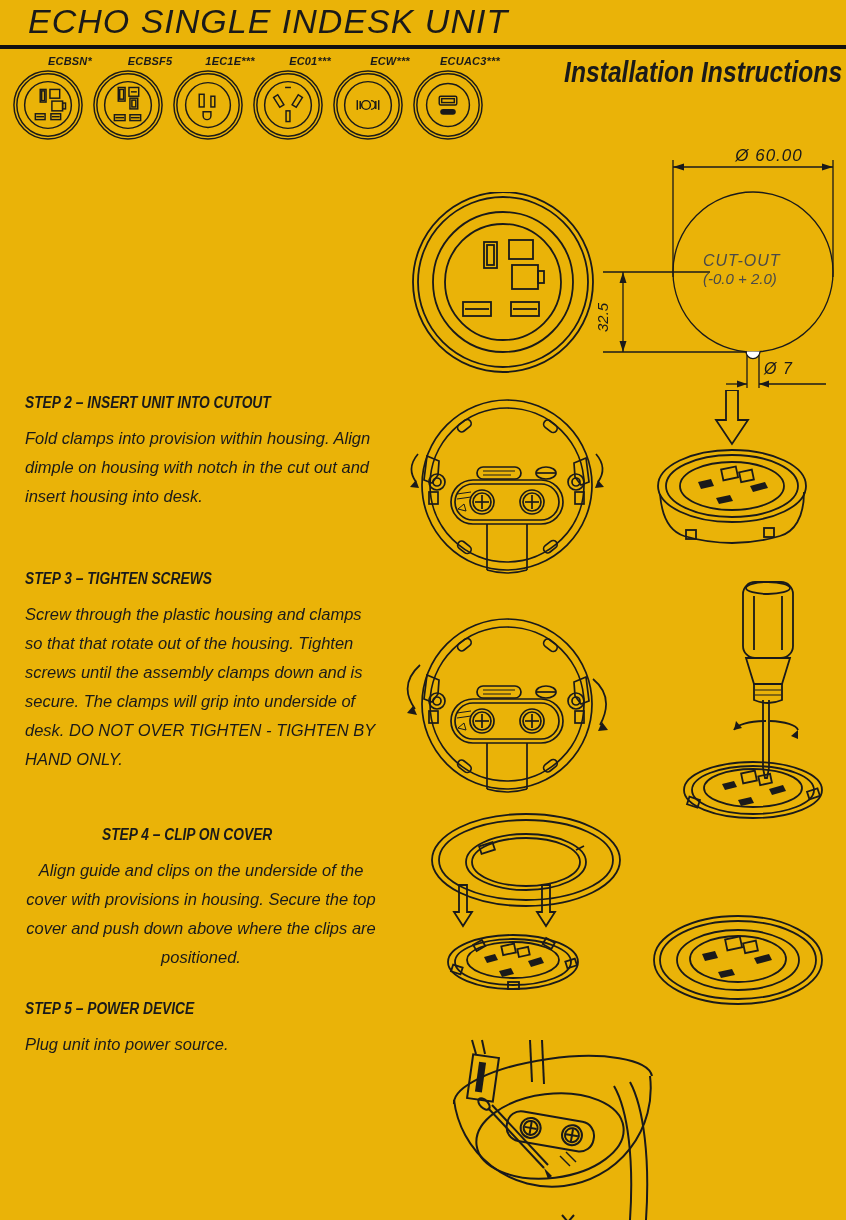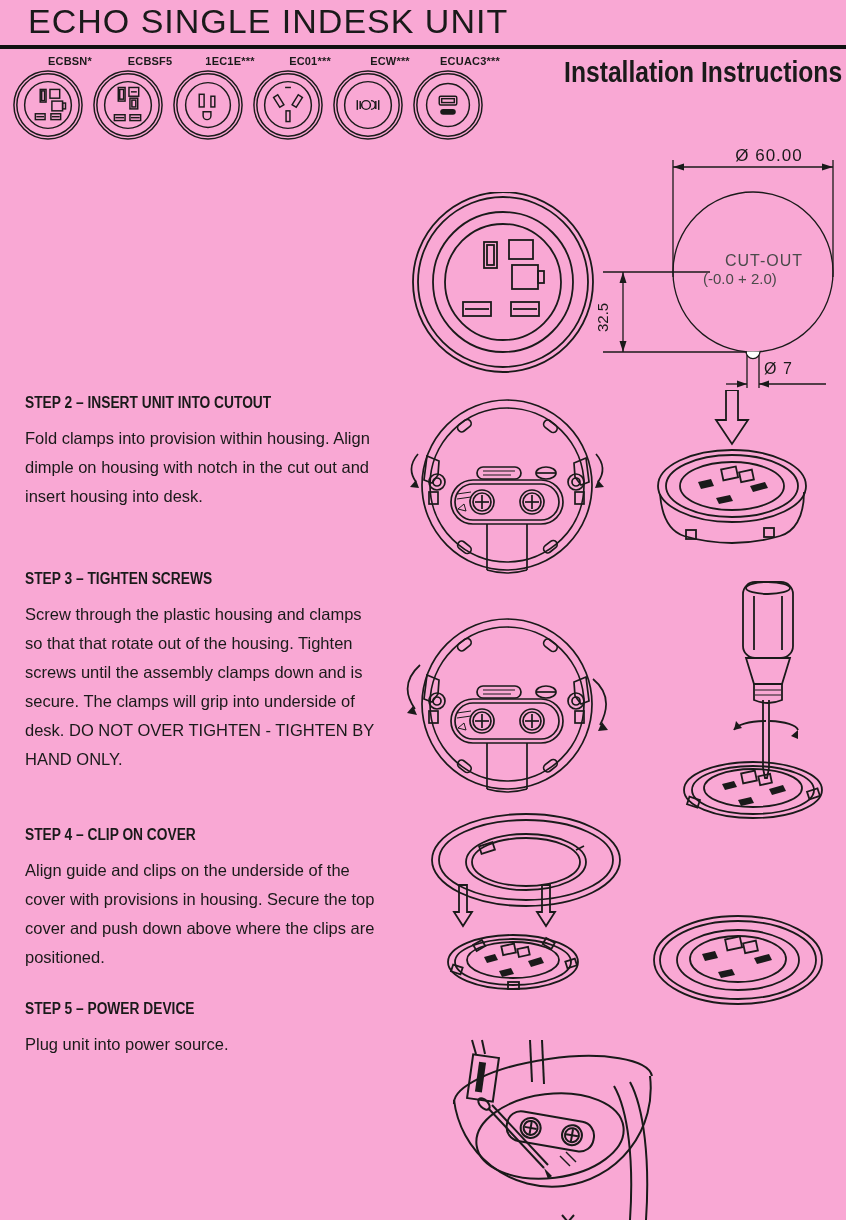--- a/index.html
+++ b/index.html
@@ -1,19 +1,20 @@
 <!DOCTYPE html>
 <html><head>
 <meta charset="utf-8">
 <style>
   html,body{margin:0;padding:0;background:#e8e8e8;}
   .page{
-    position:relative;width:846px;height:1220px;background:#f9a8d4;
+    position:relative;width:846px;height:1220px;background:#eab308;
     font-family:"Liberation Sans",sans-serif;color:#1a1a1a;overflow:hidden;
     margin:0 auto;
+    font-style:italic;
   }
   .title{
     position:absolute;left:28px;top:2px;font-size:34px;font-weight:400;
     letter-spacing:1px;white-space:nowrap;
   }
   .rule{position:absolute;left:0;top:45px;width:846px;height:4px;background:#111;}
   .subtitle{
     position:absolute;right:4px;top:56px;font-size:29px;font-weight:700;
     transform:scaleX(0.85);transform-origin:100% 50%;white-space:nowrap;
   }
@@ -22,21 +23,21 @@
   .product .code{font-size:11px;font-weight:700;letter-spacing:0.2px;margin-bottom:1px;white-space:nowrap;padding-left:44px;}
   .step{position:absolute;left:25px;width:352px;}
   .step-heading{
     font-size:16px;font-weight:700;display:inline-block;
     transform:scaleX(0.86);transform-origin:0 50%;white-space:nowrap;
   }
   .step-body{font-size:16.5px;line-height:29px;margin-top:12px;}
   .fig{position:absolute;}
   .dim-label{position:absolute;white-space:nowrap;}
   .dim-diameter{left:716px;top:146px;width:106px;text-align:center;font-size:17px;letter-spacing:1px;}
-  .dim-cutout1{left:703px;top:252px;width:100px;text-align:right;font-size:16px;color:#4a4a4a;letter-spacing:1px;}
+  .dim-cutout1{left:703px;top:252px;width:100px;text-align:left;font-size:16px;color:#4a4a4a;letter-spacing:1px;}
   .dim-cutout2{left:703px;top:270px;width:100px;text-align:left;font-size:15px;color:#4a4a4a;}
   .dim-depth{left:594px;top:332px;font-size:15px;transform:rotate(-90deg);transform-origin:0 0;}
   .dim-notch{left:764px;top:360px;font-size:16px;letter-spacing:1px;}
   svg{display:block;}
 </style>
 </head>
 <body>
 
 <div class="page">
 
@@ -161,21 +162,21 @@
   </div>
 
   <div class="step" style="top:394px;">
     <span class="step-heading">STEP 2 – INSERT UNIT INTO CUTOUT</span>
     <div class="step-body">Fold clamps into provision within housing. Align dimple on housing with notch in the cut out and insert housing into desk.</div>
   </div>
   <div class="step" style="top:570px;">
     <span class="step-heading">STEP 3 – TIGHTEN SCREWS</span>
     <div class="step-body">Screw through the plastic housing and clamps so that that rotate out of the housing.  Tighten screws until the assembly clamps down and is secure. The clamps will grip into underside of desk. DO NOT OVER TIGHTEN - TIGHTEN BY HAND ONLY.</div>
   </div>
-  <div class="step" style="top:826px;">
+  <div class="step" style="top:826px;text-align:center;">
     <span class="step-heading">STEP 4 – CLIP ON COVER</span>
     <div class="step-body">Align guide and clips on the underside of the cover with provisions in housing. Secure the top cover and push down above where the clips are positioned.</div>
   </div>
   <div class="step" style="top:1000px;">
     <span class="step-heading">STEP 5 – POWER DEVICE</span>
     <div class="step-body">Plug unit into power source.</div>
   </div>
 
   <div class="fig" style="left:408px;top:192px;">
     <svg width="190" height="182" viewBox="0 0 190 182">

